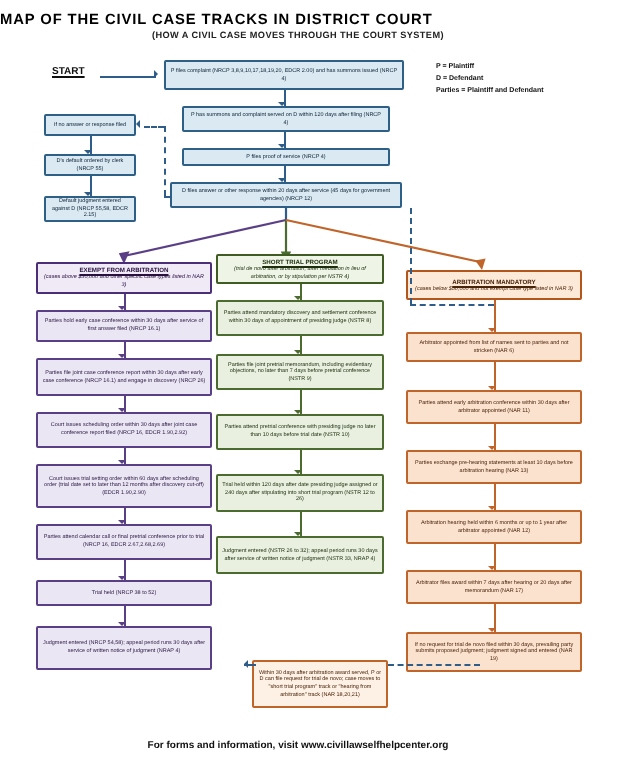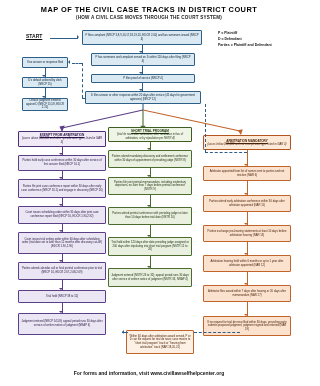--- a/index.html
+++ b/index.html
@@ -9,21 +9,21 @@
     font-family:"Liberation Sans", sans-serif;
     color:#1a1a1a;
     overflow:hidden;
     position:relative;
   }
   #canvas{position:relative;width:298px;height:386px;}
 
   
   .title{
     position:absolute;left:0;top:5px;width:298px;
-    text-align:center;
+    text-align:left;
     font-size:7.4px;font-weight:bold;letter-spacing:.45px;
     color:#000;
   }
   .subtitle{
     position:absolute;left:0;top:15px;width:298px;
     text-align:center;
     font-size:4.6px;font-weight:bold;letter-spacing:.2px;
     color:#222;
   }
 

